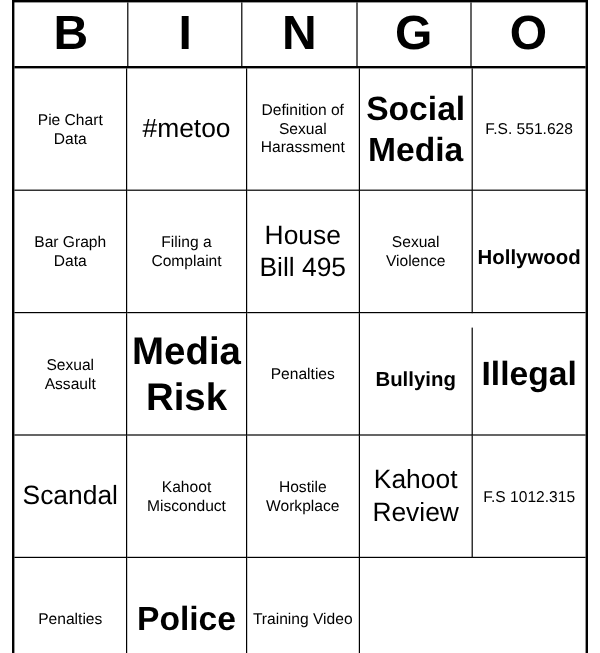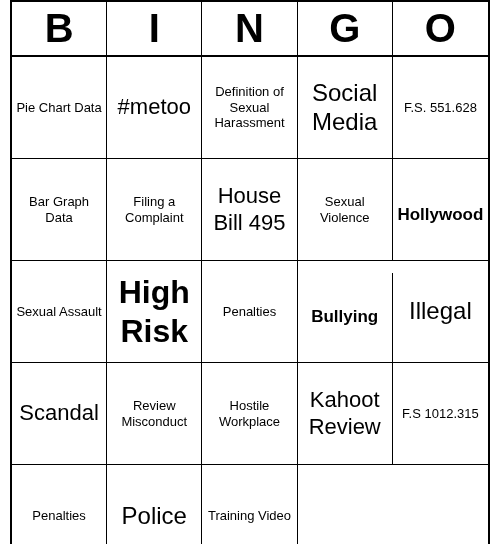--- a/index.html
+++ b/index.html
@@ -51,22 +51,22 @@
       border-right: none;
     }
     .bingo-cell:nth-child(n+21) {
       border-bottom: none;
     }
     .bingo-cell.large-text {
       font-size: 22px;
       font-weight: normal;
     }
     .bingo-cell.xl-text {
-      font-size: 24px;
-      font-weight: normal;
+      font-size: 28px;
+      font-weight: bold;
     }
     .bingo-cell.xxl-text {
       font-size: 32px;
       font-weight: bold;
     }
     .bingo-cell.medium-text {
       font-size: 17px;
       font-weight: bold;
       margin-top: 12px;
     }
@@ -87,26 +87,26 @@
       <div class="bingo-cell large-text">#metoo</div>
       <div class="bingo-cell">Definition of Sexual Harassment</div>
       <div class="bingo-cell xl-text">Social Media</div>
       <div class="bingo-cell">F.S. 551.628</div>
       <div class="bingo-cell">Bar Graph Data</div>
       <div class="bingo-cell">Filing a Complaint</div>
       <div class="bingo-cell large-text">House Bill 495</div>
       <div class="bingo-cell">Sexual Violence</div>
       <div class="bingo-cell medium-text">Hollywood</div>
       <div class="bingo-cell">Sexual Assault</div>
-      <div class="bingo-cell xxl-text">High Risk</div>
+      <div class="bingo-cell xxl-text">Media Risk</div>
       <div class="bingo-cell">Penalties</div>
       <div class="bingo-cell medium-text">Bullying</div>
       <div class="bingo-cell xl-text">Illegal</div>
       <div class="bingo-cell large-text">Scandal</div>
-      <div class="bingo-cell">Review Misconduct</div>
+      <div class="bingo-cell">Kahoot Misconduct</div>
       <div class="bingo-cell">Hostile Workplace</div>
       <div class="bingo-cell large-text">Kahoot Review</div>
       <div class="bingo-cell">F.S 1012.315</div>
       <div class="bingo-cell">Penalties</div>
       <div class="bingo-cell xl-text">Police</div>
       <div class="bingo-cell">Training Video</div>
     </div>
 </div>
 
 </body></html>

